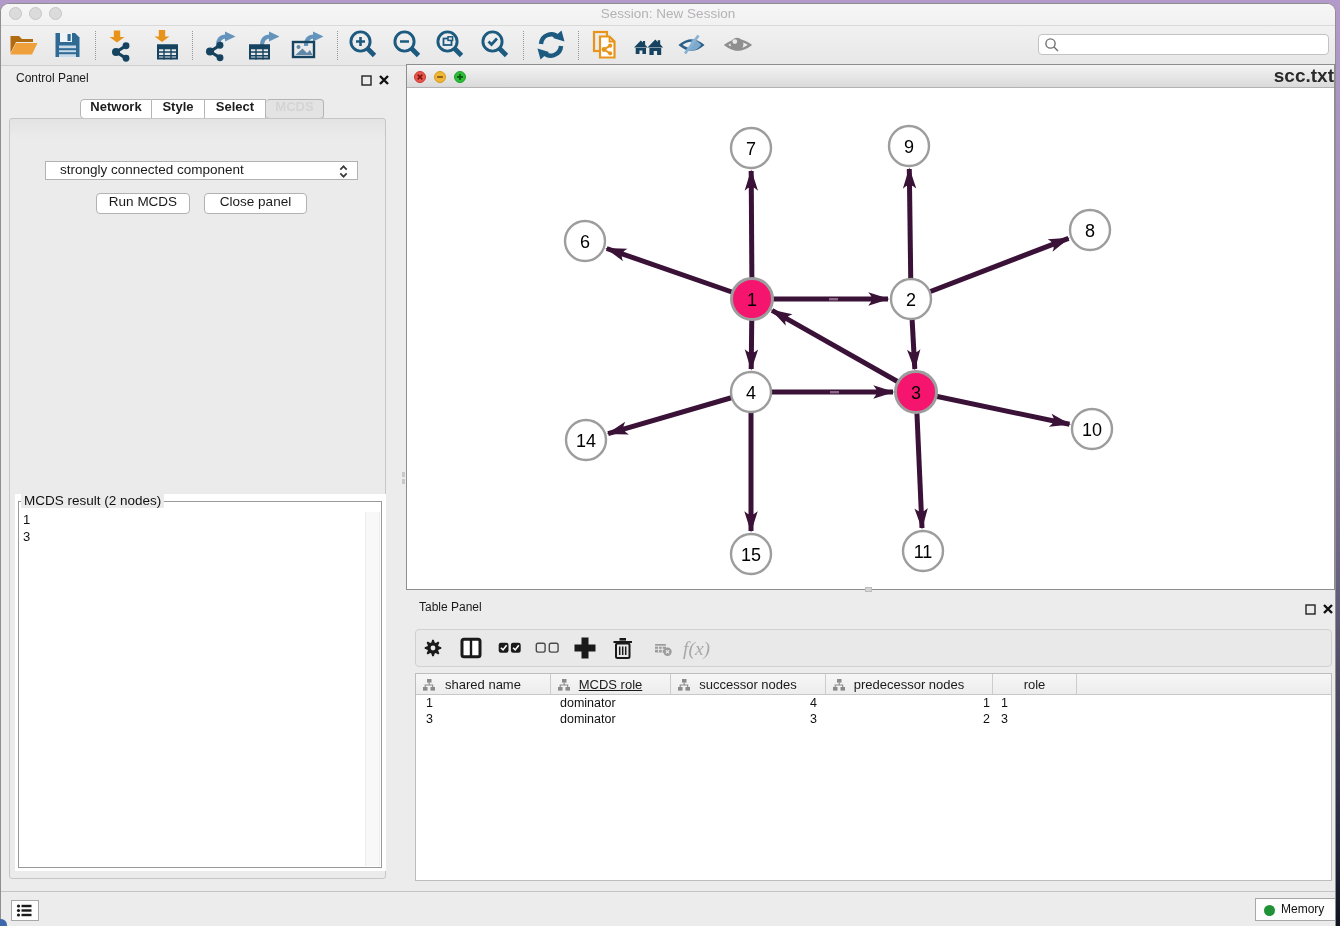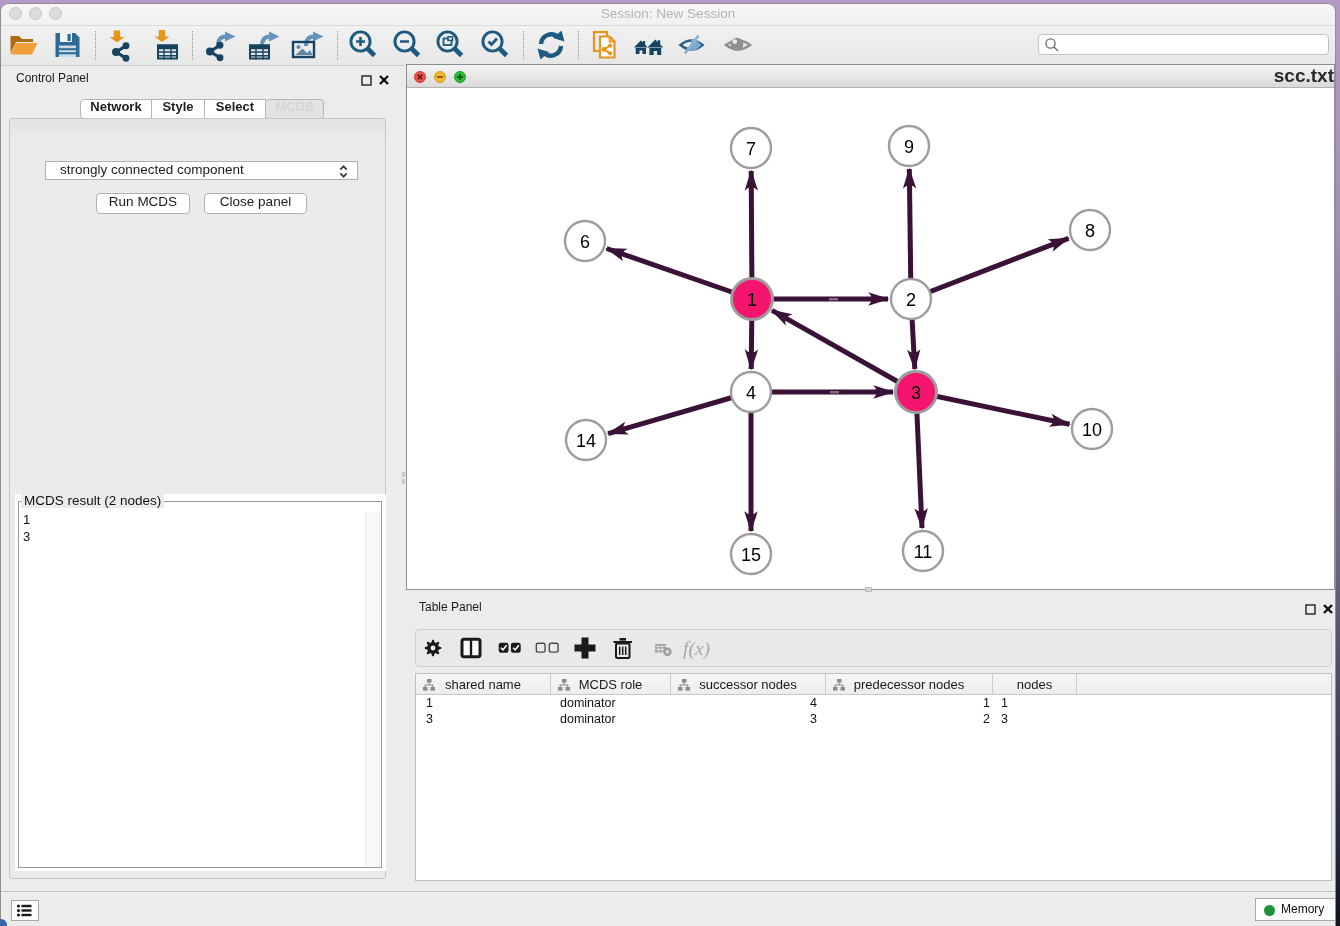--- a/index.html
+++ b/index.html
@@ -361,21 +361,21 @@
                 <rect x="5" y="1" width="4.5" height="3.6"></rect>
                 <rect x="1" y="9" width="4.5" height="3.6"></rect>
                 <rect x="8.5" y="9" width="4.5" height="3.6"></rect>
               </g>
               <g stroke="#8a8a8a" stroke-width="1.1" fill="none">
                 <path d="M7.2 4.6 L7.2 7 M3.2 9 L3.2 7 L10.7 7 L10.7 9"></path>
               </g>
             </svg>
             <span>shared name</span>
           </div>
-        <div class="th" style="width:120px;">
+        <div class="th" style="width:120px;text-decoration:underline;">
             <svg width="14" height="13" viewBox="0 0 14 13" style="position:absolute;left:6px;top:4px;">
               <g fill="#8a8a8a">
                 <rect x="5" y="1" width="4.5" height="3.6"></rect>
                 <rect x="1" y="9" width="4.5" height="3.6"></rect>
                 <rect x="8.5" y="9" width="4.5" height="3.6"></rect>
               </g>
               <g stroke="#8a8a8a" stroke-width="1.1" fill="none">
                 <path d="M7.2 4.6 L7.2 7 M3.2 9 L3.2 7 L10.7 7 L10.7 9"></path>
               </g>
             </svg>
@@ -401,21 +401,21 @@
                 <rect x="1" y="9" width="4.5" height="3.6"></rect>
                 <rect x="8.5" y="9" width="4.5" height="3.6"></rect>
               </g>
               <g stroke="#8a8a8a" stroke-width="1.1" fill="none">
                 <path d="M7.2 4.6 L7.2 7 M3.2 9 L3.2 7 L10.7 7 L10.7 9"></path>
               </g>
             </svg>
             <span>predecessor nodes</span>
           </div>
         <div class="th" style="width:84px;">
-            <span>nodes</span>
+            <span>role</span>
           </div>
       </div>
       <div class="trow" style="top:22px;">
           <span style="left:10px;">1</span>
           <span style="left:144px;">dominator</span>
           <span style="left:394px;">4</span>
           <span style="left:567px;">1</span>
           <span style="left:585px;">1</span>
         </div>
       <div class="trow" style="top:38px;">

